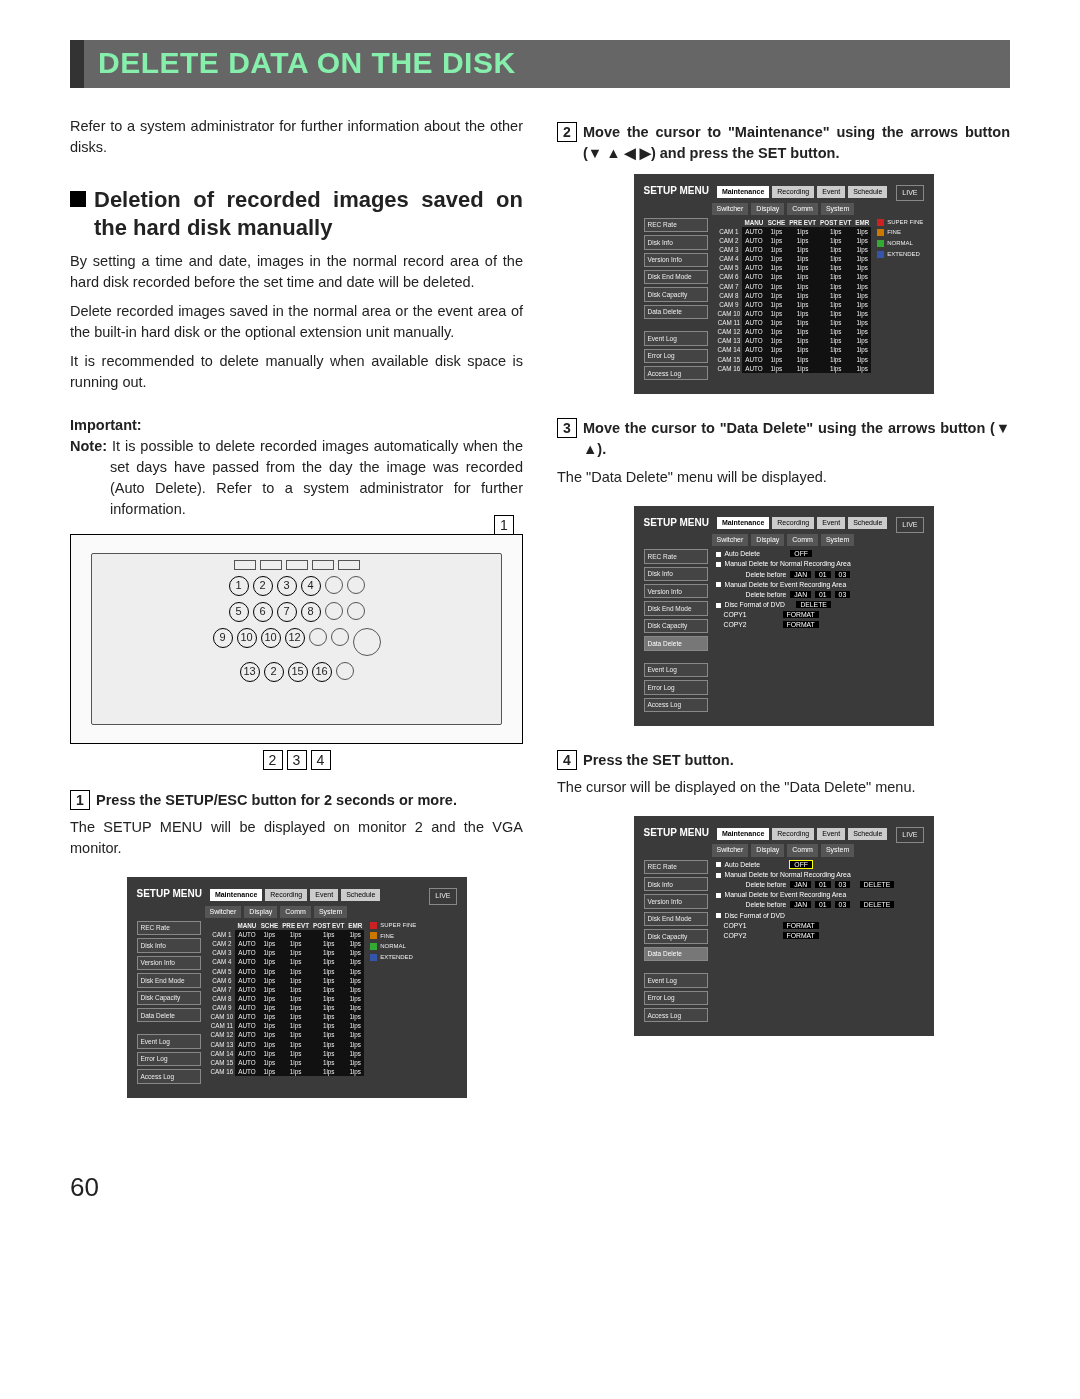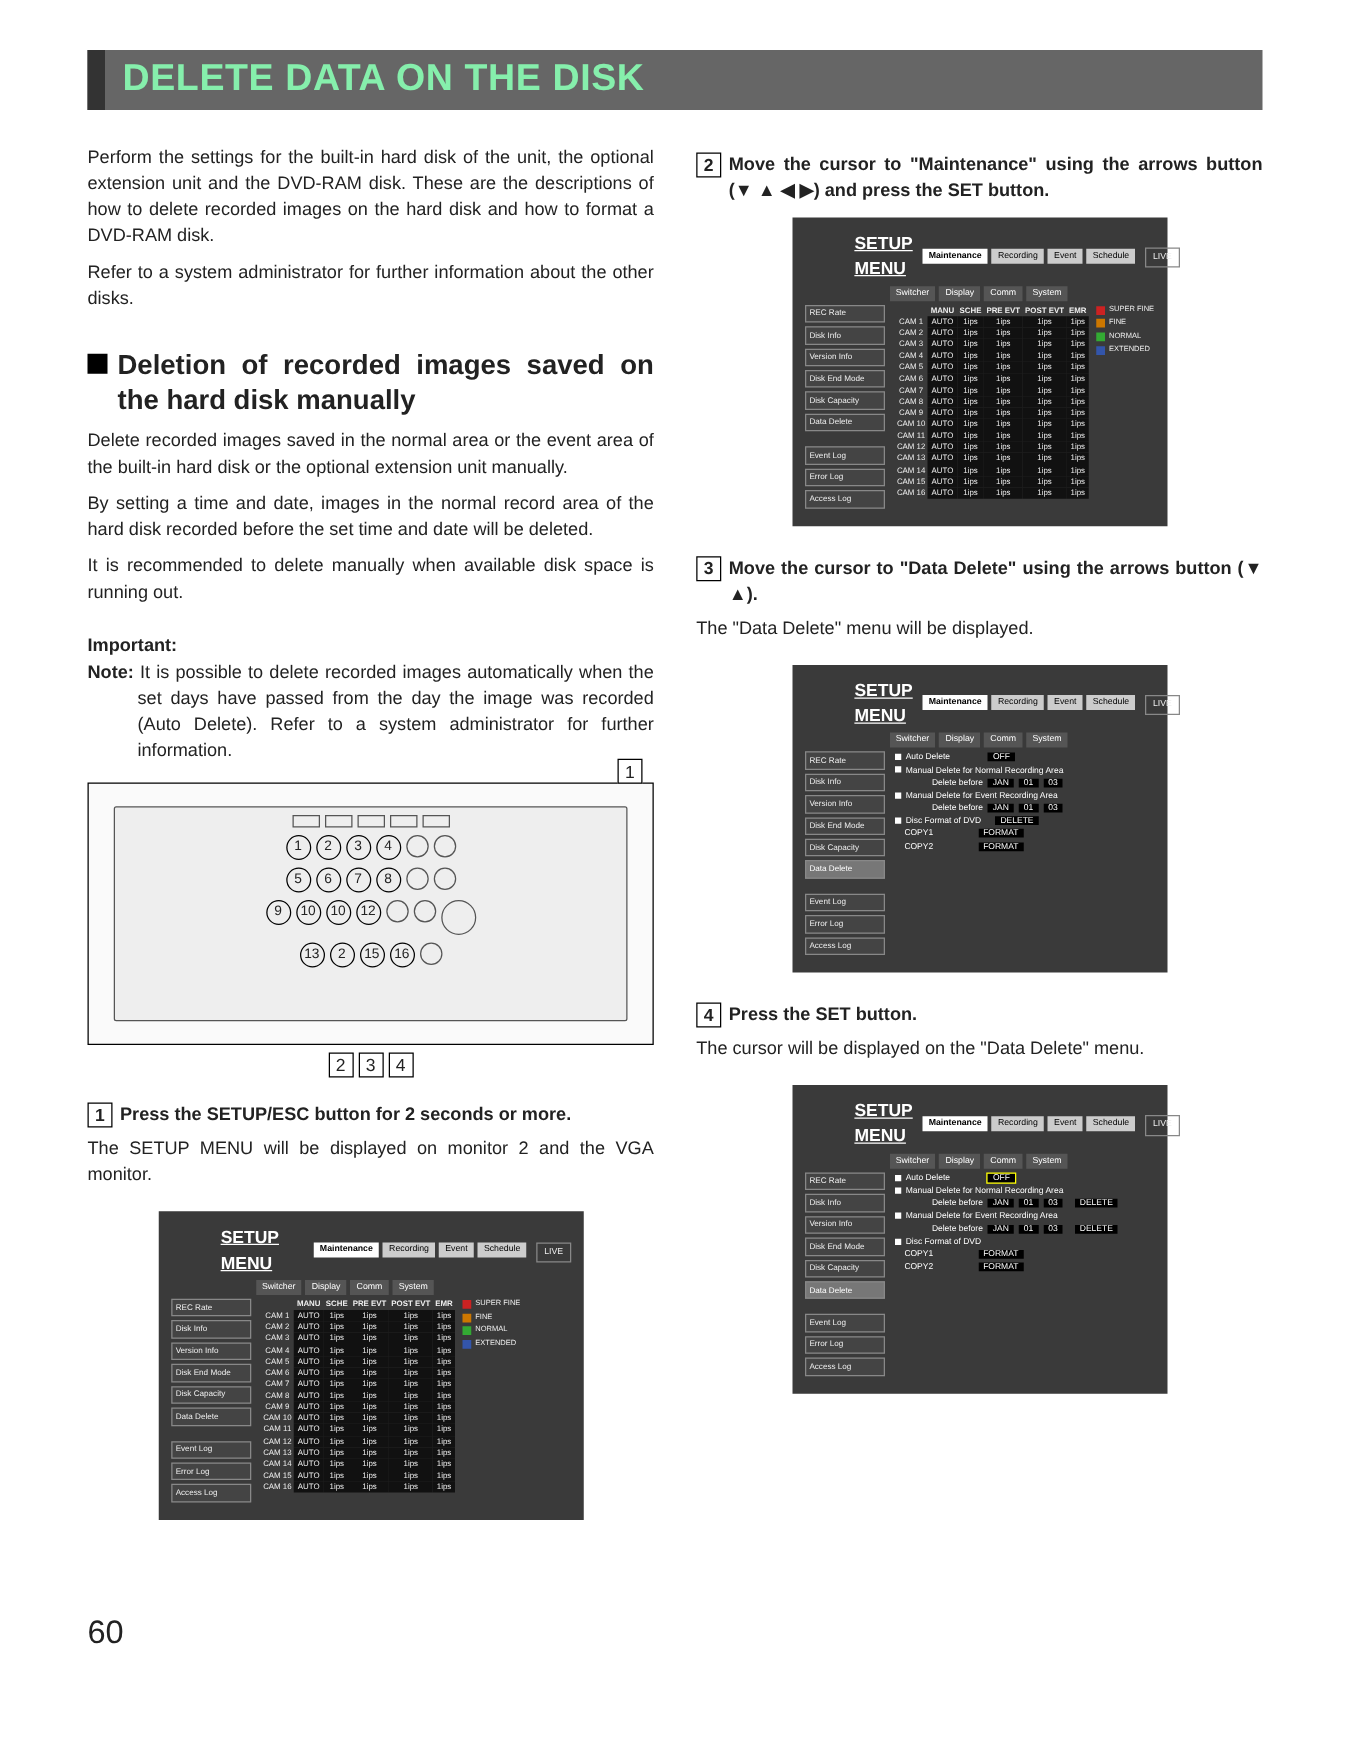--- a/index.html
+++ b/index.html
@@ -107,21 +107,21 @@
     margin: 10px 0 24px 0;
     padding: 10px 10px 14px 10px;
   }
   .menu-shot.wide { width: 340px; margin-left:auto; margin-right:auto;}
   .menu-tabs { display:flex; gap:3px; margin-bottom:3px;}
   .menu-tab {
     background:#ccc; color:#000; padding:1px 5px; font-size:7px;
   }
   .menu-tab.active { background:#fff; font-weight:bold;}
   .menu-tabs.row2 .menu-tab { background:#555; color:#fff;}
-  .menu-title { color:#fff; font-weight:bold; text-decoration:underline; font-size:14px; margin-bottom:4px; display:inline-block;margin-left:40px;}
+  .menu-title { color:#fff; font-weight:bold; font-size:10px; margin-bottom:4px; display:inline-block;}
   .menu-body { display:flex; gap:8px;}
   .menu-sidebar { display:flex; flex-direction:column; gap:3px; width:64px;}
   .menu-side-btn {
     border:1px solid #888; padding:1.5px 3px; font-size:6.5px;
     background:#444; color:#eee; white-space:nowrap;
   }
   .menu-side-btn.sel { background:#777; color:#fff;}
   .menu-main { flex:1; font-size:6.5px;}
   .cam-table { border-collapse:collapse; }
   .cam-table th, .cam-table td {
@@ -155,30 +155,29 @@
 <body>
 
 <div class="page">
 
   <div class="title-bar">DELETE DATA ON THE DISK</div>
 
   <div class="columns">
 
     <div class="col">
 
-      <p class="para">Perform the settings for the built-in hard disk of the unit, the optional extension unit and the DVD-RAM disk. These are the descriptions of how to delete recorded images on the hard disk and how to format a DVD-RAM disk.</p>
       <p class="para">Refer to a system administrator for further information about the other disks.</p>
 
       <div class="section-title">
         <span class="black-sq"></span>
         <span>Deletion of recorded images saved on the hard disk manually</span>
       </div>
 
+      <p class="para">By setting a time and date, images in the normal record area of the hard disk recorded before the set time and date will be deleted.</p>
       <p class="para">Delete recorded images saved in the normal area or the event area of the built-in hard disk or the optional extension unit manually.</p>
-      <p class="para">By setting a time and date, images in the normal record area of the hard disk recorded before the set time and date will be deleted.</p>
       <p class="para">It is recommended to delete manually when available disk space is running out.</p>
 
       <span class="important-label">Important:</span>
 
       <p class="para indent">
         <span class="note-label">Note:</span><span> It is possible to delete recorded images automatically when the set days have passed from the day the image was recorded (Auto Delete). Refer to a system administrator for further information.</span>
       </p>
 
       <div class="device-fig">
         <span class="device-tag">1</span>

